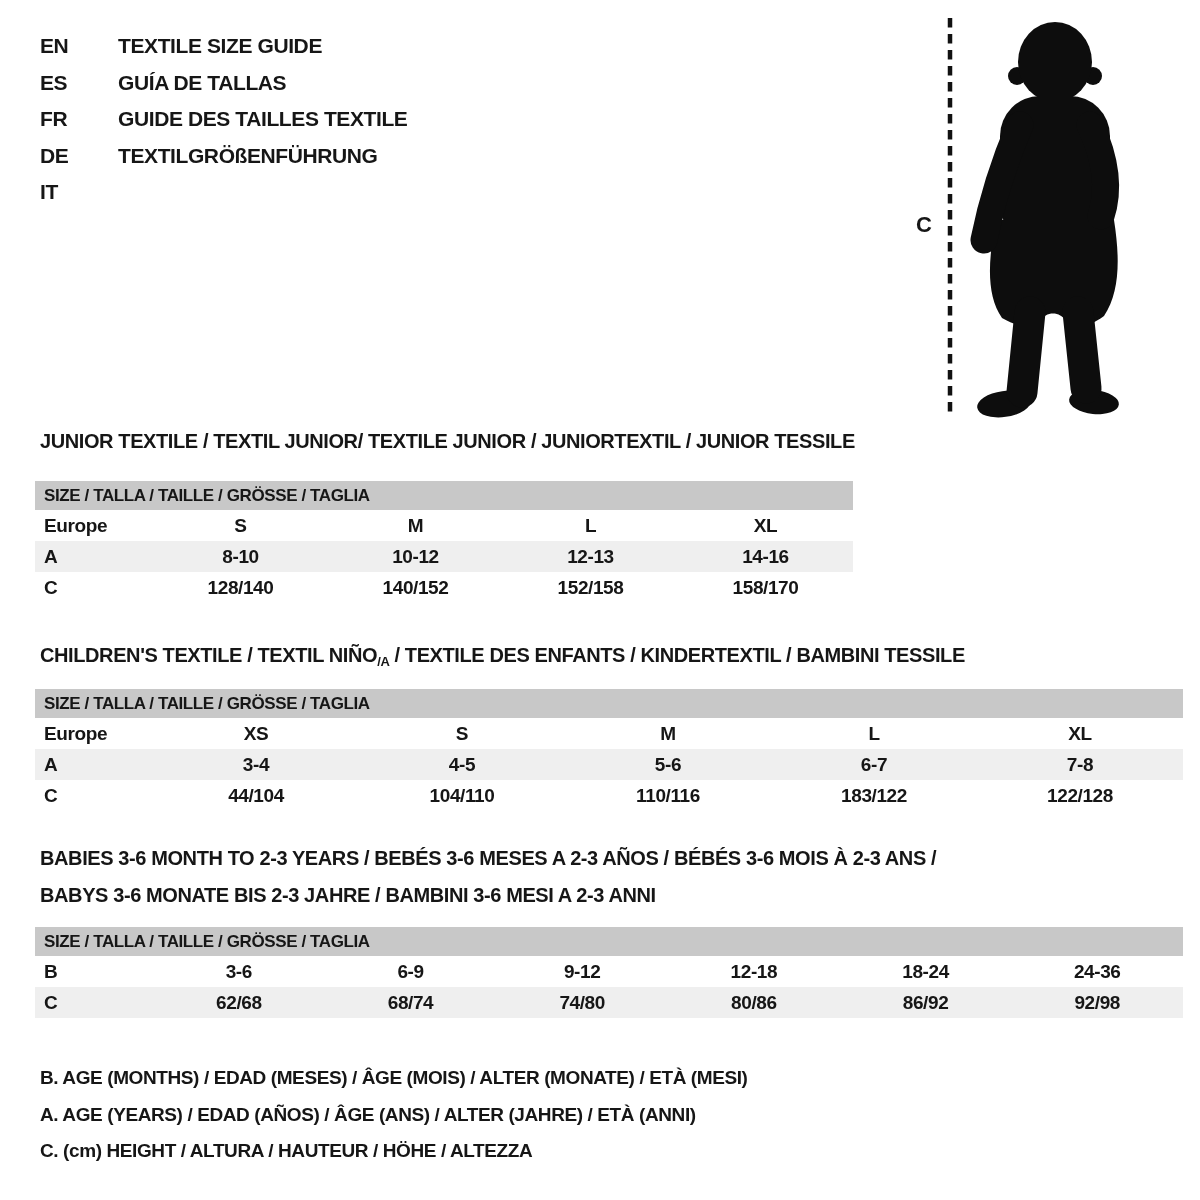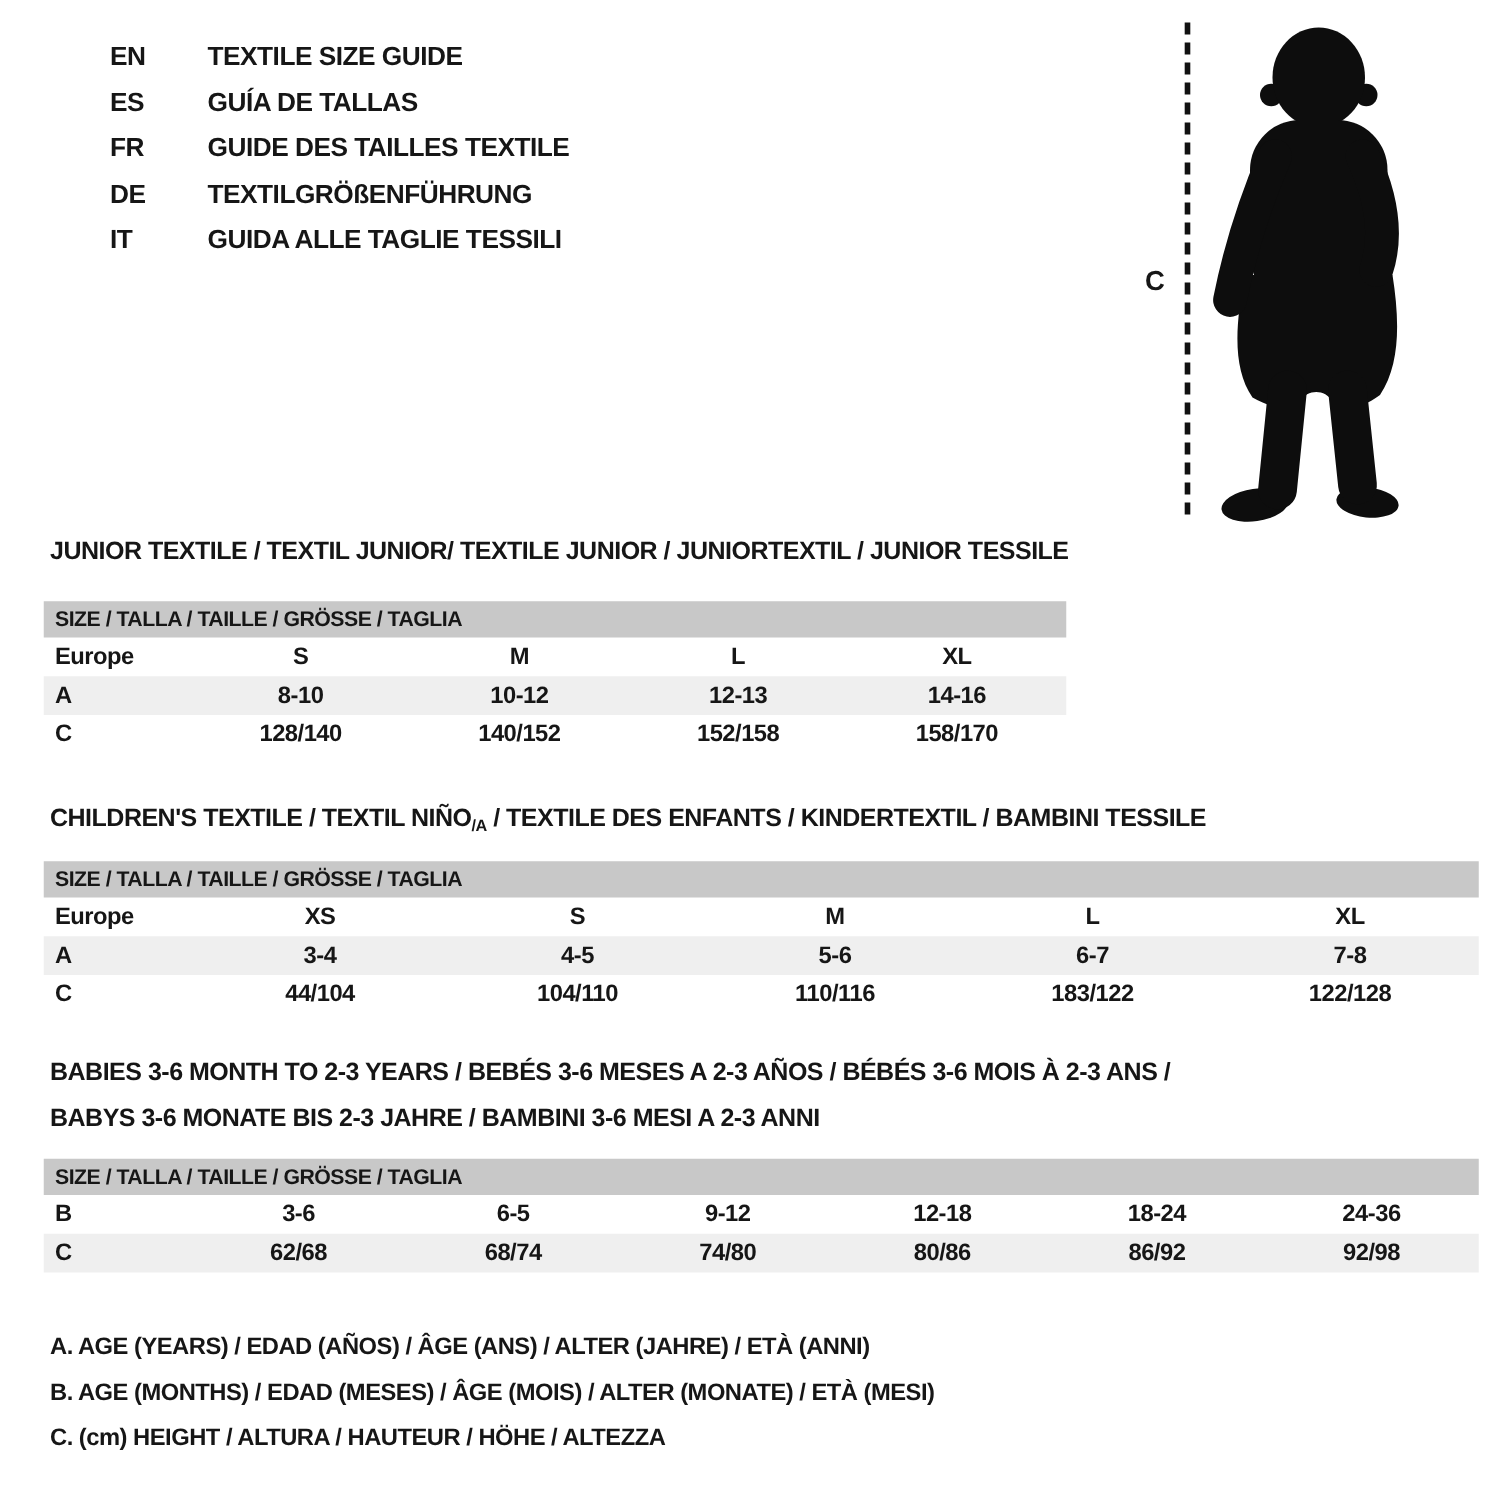--- a/index.html
+++ b/index.html
@@ -6,21 +6,21 @@
   body {
     width:1200px; height:1200px; position:relative; background:#ffffff;
     font-family:"Liberation Sans", sans-serif; color:#161616;
     font-weight:700; letter-spacing:-0.4px; overflow:hidden;
   }
   .abs { position:absolute; }
 
   
   .lang-block { left:40px; top:28px; }
   .lang-row { display:flex; align-items:center; height:36.5px; font-size:21px; }
-  .lang-row .code { width:78px;margin-left:48px; }
+  .lang-row .code { width:78px; }
 
   
   .figure-wrap { left:880px; top:0; width:320px; height:440px; }
   .figure-c { position:absolute; left:36px; top:212px; font-size:22px; }
 
   
   .sec-title { font-size:20px; white-space:nowrap; }
   .sub-small { font-size:13px; vertical-align:-4px; }
 
   
@@ -51,21 +51,20 @@
     <div class="lang-row">
       <span class="code">FR</span>
       <span>GUIDE DES TAILLES TEXTILE</span>
     </div>
     <div class="lang-row">
       <span class="code">DE</span>
       <span>TEXTILGRÖßENFÜHRUNG</span>
     </div>
     <div class="lang-row">
       <span class="code">IT</span>
-      <span>GUIDA ALLE TAGLIE TESSILI</span>
     </div>
   </div>
 
   <div class="abs figure-wrap">
     <svg width="320" height="440" viewBox="0 0 320 440">
       <line x1="70" y1="18" x2="70" y2="416" stroke="#111" stroke-width="4.5" stroke-dasharray="9.5 6.5"></line>
       <g fill="#0d0d0d" stroke="none">
         <circle cx="137" cy="76" r="9"></circle>
         <circle cx="213" cy="76" r="9"></circle>
         <ellipse cx="175" cy="62" rx="37" ry="40"></ellipse>
@@ -143,36 +142,36 @@
 
   <div class="abs sec-title" style="left:40px; top:840px; line-height:37px;">
     <div>BABIES 3-6 MONTH TO 2-3 YEARS / BEBÉS 3-6 MESES A 2-3 AÑOS / BÉBÉS 3-6 MOIS À 2-3 ANS /</div>
     <div>BABYS 3-6 MONATE BIS 2-3 JAHRE / BAMBINI 3-6 MESI A 2-3 ANNI</div>
   </div>
   <div class="abs size-table" style="top:927px; width:1148px;">
     <div class="band">SIZE / TALLA / TAILLE / GRÖSSE / TAGLIA</div>
     <div class="trow">
       <span class="lbl">B</span>
       <span class="cell">3-6</span>
-      <span class="cell">6-5</span>
+      <span class="cell">6-9</span>
       <span class="cell">9-12</span>
       <span class="cell">12-18</span>
       <span class="cell">18-24</span>
       <span class="cell">24-36</span>
     </div>
     <div class="trow shade">
       <span class="lbl">C</span>
       <span class="cell">62/68</span>
       <span class="cell">68/74</span>
       <span class="cell">74/80</span>
       <span class="cell">80/86</span>
       <span class="cell">86/92</span>
       <span class="cell">92/98</span>
     </div>
   </div>
 
   <div class="abs" style="left:40px; top:1060px;">
+    <div class="note-line">B. AGE (MONTHS) / EDAD (MESES) / ÂGE (MOIS) / ALTER (MONATE) / ETÀ (MESI)</div>
     <div class="note-line">A. AGE (YEARS) / EDAD (AÑOS) / ÂGE (ANS) / ALTER (JAHRE) / ETÀ (ANNI)</div>
-    <div class="note-line">B. AGE (MONTHS) / EDAD (MESES) / ÂGE (MOIS) / ALTER (MONATE) / ETÀ (MESI)</div>
     <div class="note-line">C. (cm) HEIGHT / ALTURA / HAUTEUR / HÖHE / ALTEZZA</div>
   </div>
 
 </div>
 
 </body></html>

